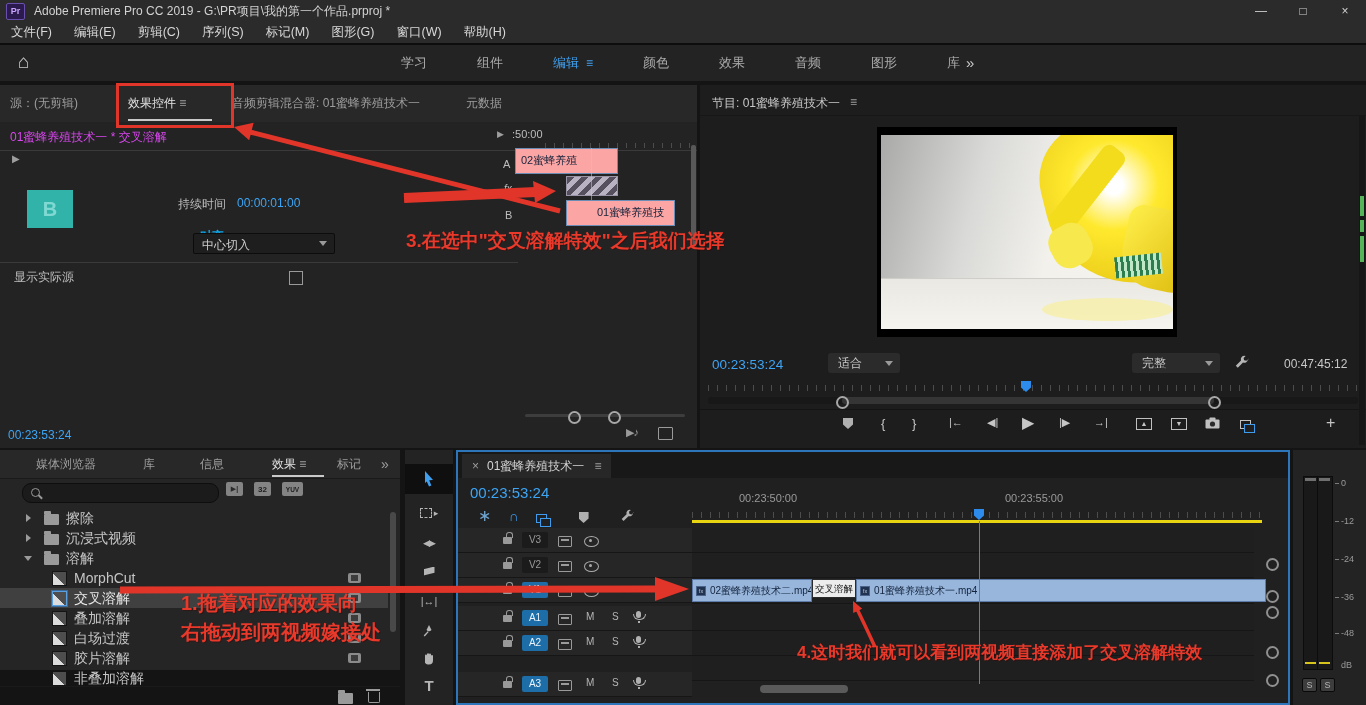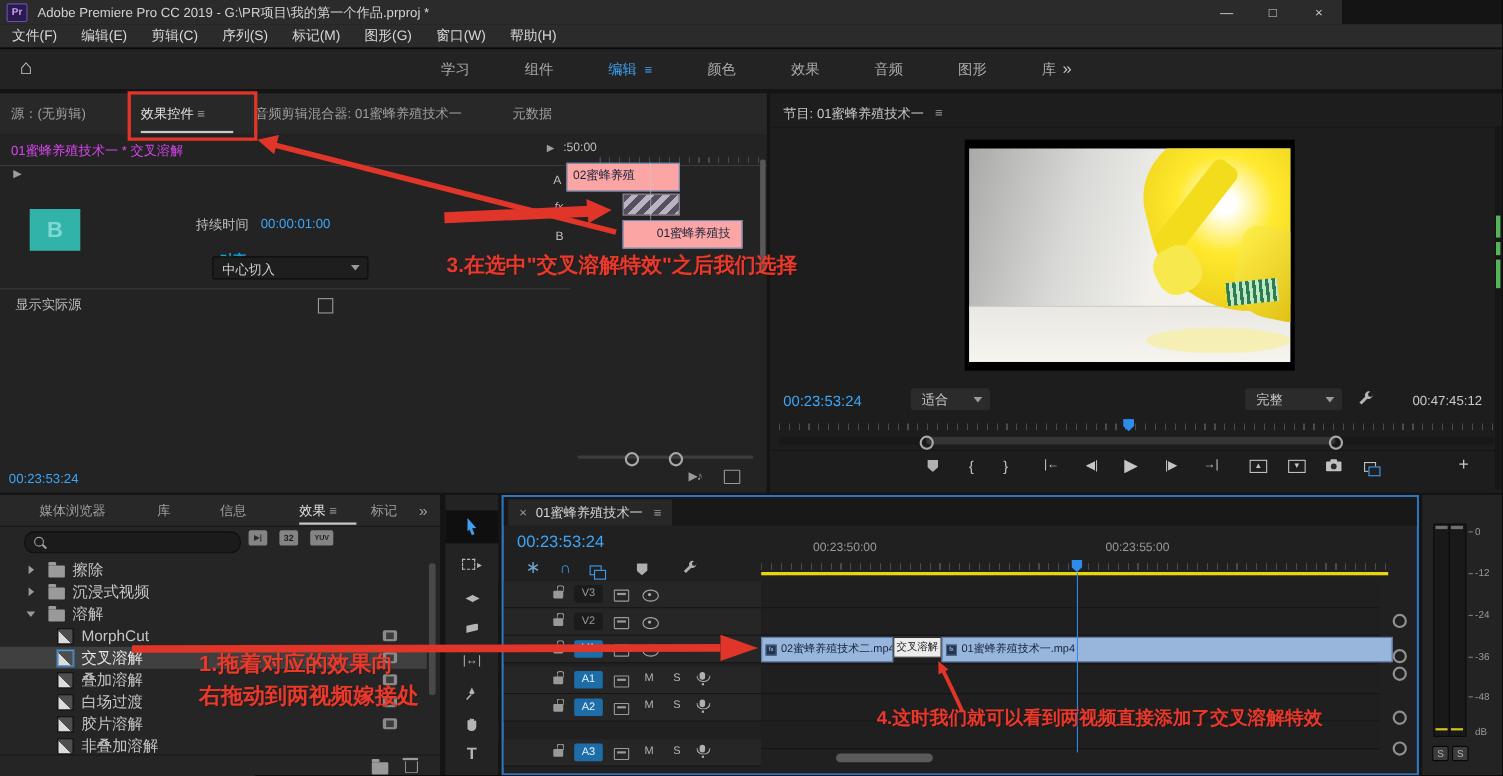--- a/index.html
+++ b/index.html
@@ -2,21 +2,21 @@
 <html><head>
 <meta charset="utf-8">
 <style>
   html,body{margin:0;padding:0;background:#000;}
   #app{position:relative;width:1366px;height:705px;background:#141414;overflow:hidden;
        font-family:"Liberation Sans","DejaVu Sans",sans-serif;color:#c8c8c8;font-size:12px;
        -webkit-font-smoothing:antialiased;}
   .abs{position:absolute;}
 
   
-  .titlebar{left:0;top:0;width:1220px;height:22px;background:#2b2b2b;display:flex;align-items:center;}
+  .titlebar{left:0;top:0;width:1366px;height:22px;background:#2b2b2b;display:flex;align-items:center;}
   .prlogo{margin-left:6px;width:17px;height:15px;background:#2a1a4e;border:1px solid #6a4fae;
           color:#c9a3ff;font-size:9px;font-weight:bold;display:flex;align-items:center;justify-content:center;border-radius:2px;}
   .wtitle{margin-left:9px;color:#d2d2d2;font-size:12px;white-space:nowrap;}
   .winbtns{margin-left:auto;display:flex;height:22px;}
   .winbtn{width:42px;text-align:center;line-height:22px;color:#cfcfcf;font-size:12px;}
   .menubar{left:0;top:22px;width:1366px;height:21px;background:#2b2b2b;border-bottom:2px solid #0d0d0d;display:flex;align-items:center;}
   .menuitem{padding:0 11px;color:#d8d8d8;font-size:12.5px;white-space:nowrap;}
 
   
   .wsbar{left:0;top:45px;width:1366px;height:36px;background:#232323;}
@@ -58,21 +58,21 @@
   .yshape3{position:absolute;left:83%;top:38%;width:26%;height:42%;background:linear-gradient(120deg,#ffef4a,#dcb90c);border-radius:20% 40% 30% 45%;transform:rotate(12deg);}
   .yshape4{position:absolute;left:58%;top:46%;width:14%;height:22%;background:#f7e84e;transform:rotate(-28deg);border-radius:40%;}
   .ygreen{position:absolute;left:80%;top:62%;width:16%;height:11%;background:repeating-linear-gradient(90deg,#2e7d4f 0 3px,#bfe8c8 3px 6px);transform:rotate(-6deg);}
   .yglow{position:absolute;left:55%;top:84%;width:45%;height:12%;background:#f6efa9;border-radius:50%;opacity:.8;}
   .ph-head{position:absolute;width:10px;height:11px;background:#2d8ceb;
            clip-path:polygon(0 0,100% 0,100% 58%,50% 100%,0 58%);}
   .transport{position:absolute;color:#c5c5c5;font-size:13px;white-space:nowrap;}
   .greenled{position:absolute;width:4px;background:#57b357;}
 
   
-  #fxpanel{left:0;top:450px;width:400px;height:255px;background:#252525;}
+  #fxpanel{left:0;top:450px;width:400px;height:220px;background:#252525;}
   #fxpanel .ptabs{height:28px;background:#282828;}
   #fxpanel .ptab{height:28px;line-height:28px;}
   .search{position:absolute;left:22px;top:33px;width:195px;height:18px;background:#1b1b1b;border:1px solid #0e0e0e;border-radius:9px;}
   .i-search{position:absolute;left:8px;top:4px;width:7px;height:7px;border:1.5px solid #9a9a9a;border-radius:50%;}
   .i-search::after{content:'';position:absolute;left:6px;top:7px;width:5px;height:1.5px;background:#9a9a9a;transform:rotate(45deg);}
   .fbadge{position:absolute;top:32px;height:14px;background:#848484;border-radius:2px;color:#1e1e1e;font-weight:bold;display:flex;align-items:center;justify-content:center;}
   .trow{position:absolute;left:0;width:388px;height:20px;}
   .trow.sel{background:#404040;}
   .chev-r{position:absolute;left:26px;top:6px;width:0;height:0;border-top:4px solid transparent;border-bottom:4px solid transparent;border-left:5px solid #9a9a9a;}
   .chev-d{position:absolute;left:24px;top:8px;width:0;height:0;border-left:4px solid transparent;border-right:4px solid transparent;border-top:5px solid #9a9a9a;}

